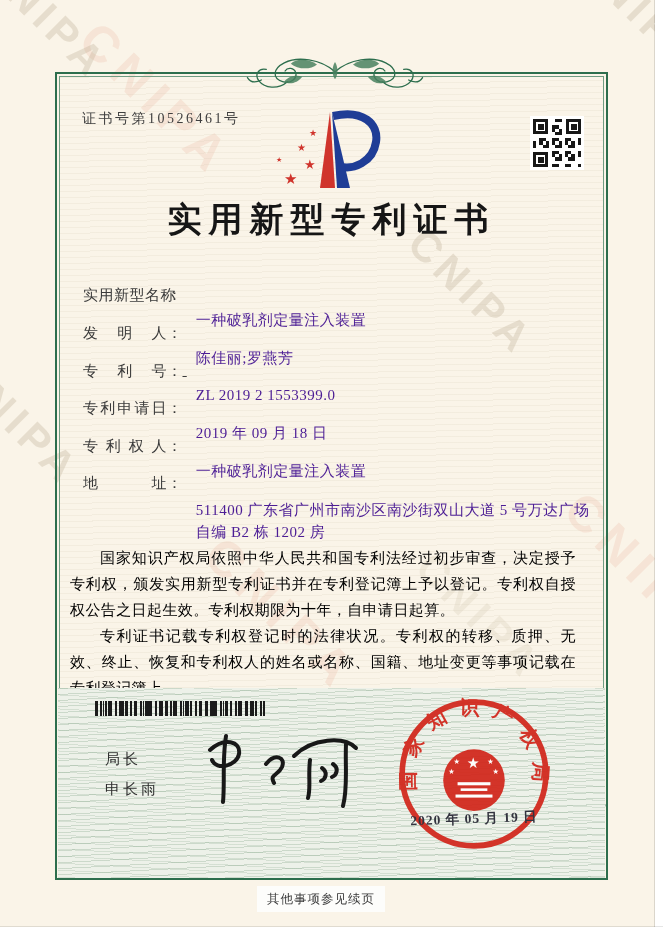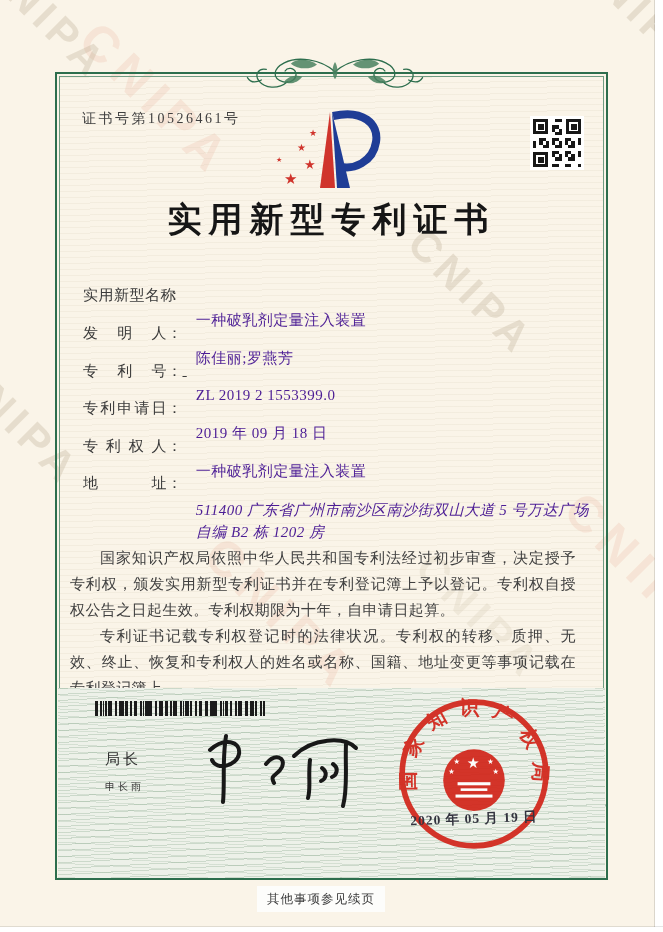--- a/index.html
+++ b/index.html
@@ -39,38 +39,38 @@
 
   
   .frow{position:absolute;left:83px;font-size:15px;color:#3a3a3a;letter-spacing:.5px;white-space:nowrap;}
   .flabel{display:inline-block;width:84px;text-align:justify;text-align-last:justify;vertical-align:top;}
   .fcolon{display:inline-block;vertical-align:top;}
   .fval{display:inline-block;margin-left:9px;vertical-align:top;color:#4c1d95;margin-top:25px;}
   .fval .l2{display:block;}
   .fpair2{position:absolute;left:262px;top:0;white-space:nowrap;}
 
   
-  .legal{position:absolute;left:70px;top:545px;width:506px;font-size:15px;line-height:26px;color:#404040;
+  .legal{position:absolute;left:70px;top:545px;width:506px;font-size:15px;line-height:26px;color:#000000;
          text-align:justify;letter-spacing:.4px;}
   .legal p{margin:0;text-indent:2em;}
 
   
   .band{position:absolute;left:58px;top:688px;width:547px;height:190px;background-color:#edf1e9;
     background-image:
       repeating-linear-gradient(177deg, rgba(125,160,130,0.30) 0 1px, rgba(0,0,0,0) 1px 6px),
       repeating-linear-gradient(183deg, rgba(125,160,130,0.22) 0 1px, rgba(0,0,0,0) 1px 7px);}
 
   .barcode{position:absolute;left:95px;top:701px;width:170px;height:15px;
     background-image:
       repeating-linear-gradient(90deg,#1b1b1b 0 2px,rgba(0,0,0,0) 2px 5px),
       repeating-linear-gradient(90deg,#1b1b1b 0 1px,rgba(0,0,0,0) 1px 8px),
       repeating-linear-gradient(90deg,#1b1b1b 0 3px,rgba(0,0,0,0) 3px 13px);}
 
   .director-title{position:absolute;left:105px;top:750px;font-size:15px;letter-spacing:3px;color:#2e2e2e;}
-  .director-name{position:absolute;left:105px;top:780px;font-size:10px;letter-spacing:3px;color:#2e2e2e;}
+  .director-name{position:absolute;left:105px;top:780px;font-size:15px;letter-spacing:3px;color:#2e2e2e;}
   .signature{position:absolute;left:196px;top:716px;width:170px;height:100px;}
   .signature path{stroke:#181818;stroke-width:4;fill:none;stroke-linecap:round;stroke-linejoin:round;}
 
   .seal{position:absolute;left:396px;top:696px;width:156px;height:156px;opacity:.93;}
   .seal-date{position:absolute;left:398px;top:810px;width:152px;text-align:center;font-size:13.5px;
              color:#33333f;letter-spacing:1px;transform:rotate(-2deg);font-weight:700;}
 
   .page-info{position:absolute;left:55px;top:855px;width:553px;text-align:center;font-size:12px;
              letter-spacing:1px;color:#3f3f3f;}
 
@@ -223,21 +223,21 @@
   <div class="frow" style="top:399px;">
     <span class="flabel">专利申请日</span><span class="fcolon">：</span>
     <span class="fval">2019 年 09 月 18 日</span>
   </div>
   <div class="frow" style="top:437px;">
     <span class="flabel">专利权人</span><span class="fcolon">：</span>
     <span class="fval">一种破乳剂定量注入装置</span>
   </div>
   <div class="frow" style="top:474px;">
     <span class="flabel">地址</span><span class="fcolon">：</span>
-    <span class="fval" style="line-height:22px;font-style:italic;"><span>511400 广东省广州市南沙区南沙街双山大道 5 号万达广场</span><span class="l2">自编 B2 栋 1202 房</span></span>
+    <span class="fval" style="line-height:22px;"><span>511400 广东省广州市南沙区南沙街双山大道 5 号万达广场</span><span class="l2">自编 B2 栋 1202 房</span></span>
   </div>
 
   <div class="legal">
     <p>国家知识产权局依照中华人民共和国专利法经过初步审查，决定授予专利权，颁发实用新型专利证书并在专利登记簿上予以登记。专利权自授权公告之日起生效。专利权期限为十年，自申请日起算。</p>
     <p>专利证书记载专利权登记时的法律状况。专利权的转移、质押、无效、终止、恢复和专利权人的姓名或名称、国籍、地址变更等事项记载在专利登记簿上。</p>
   </div>
 
   <div class="band"></div>
 
   <div class="barcode"></div>

